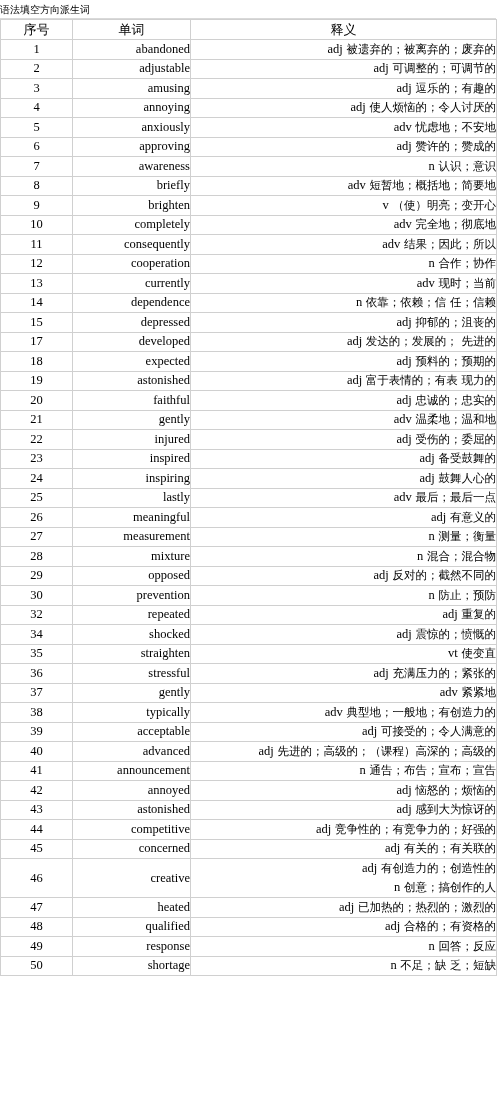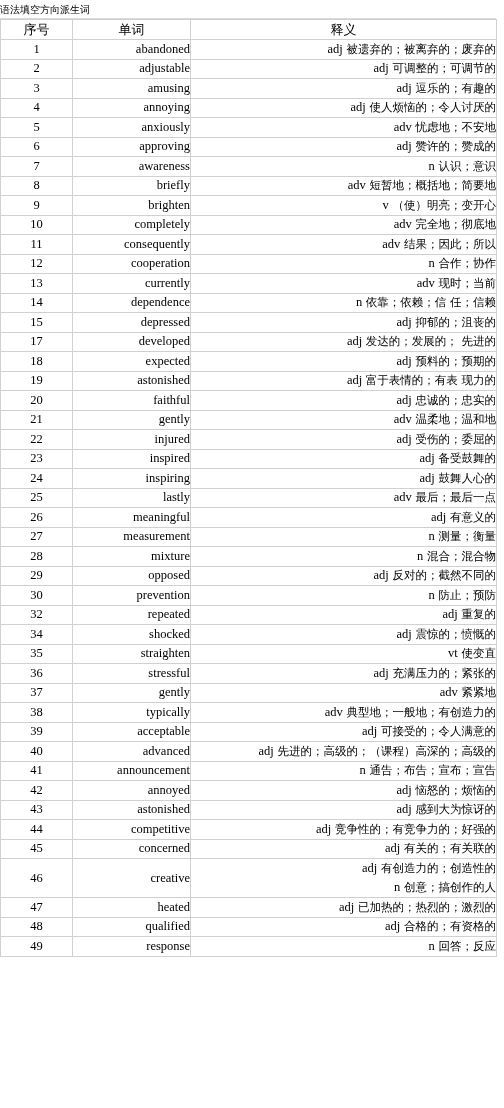--- a/index.html
+++ b/index.html
@@ -345,16 +345,21 @@
         <tr>
           <td class="num">48</td>
           <td class="word">qualified</td>
           <td class="mean"><span class="line"><span class="pos">adj</span><span class="cn"> 合格的；有资格的</span></span></td>
         </tr>
         <tr>
           <td class="num">49</td>
           <td class="word">response</td>
           <td class="mean"><span class="line"><span class="pos">n</span><span class="cn"> 回答；反应</span></span></td>
         </tr>
+        <tr>
+          <td class="num">50</td>
+          <td class="word">shortage</td>
+          <td class="mean"><span class="line"><span class="pos">n</span><span class="cn"> 不足；缺 乏；短缺</span></span></td>
+        </tr>
       </tbody>
   </table>
 
 </div>
 
 </body></html>

